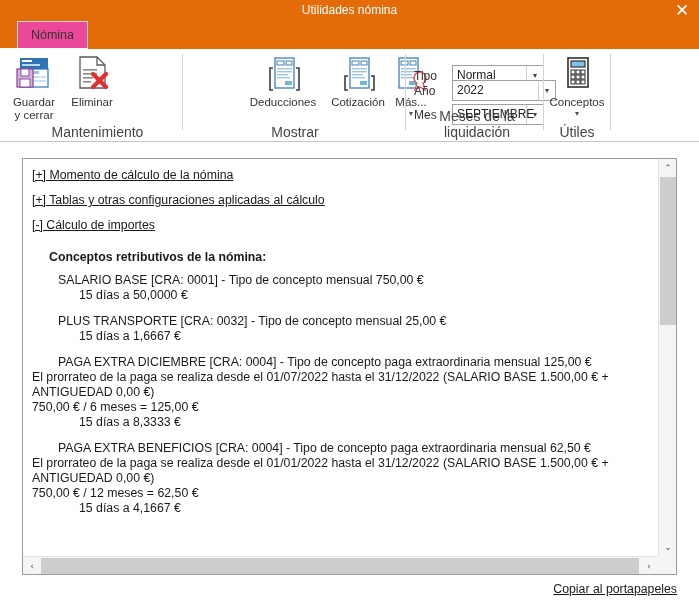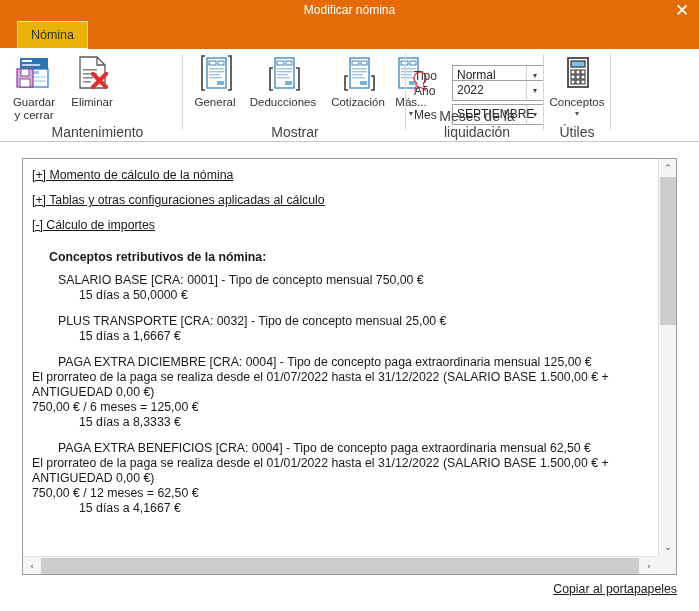--- a/index.html
+++ b/index.html
@@ -28,21 +28,21 @@
     cursor: pointer;
   }
 
   
   .tabstrip {
     position: absolute; left: 0; top: 21px; width: 699px; height: 27px;
     background: #e36c09;
   }
   .tab {
     position: absolute; left: 17px; top: 0px; width: 71px; height: 27px;
-    background: #eab308;
+    background: #ec4899;
     border: 1px solid #d9d9d9; border-bottom: none;
     color: #333333; font-size: 12.5px;
     line-height: 26px; text-align: center;
     cursor: pointer;
   }
 
   
   .ribbon {
     position: absolute; left: 0; top: 48px; width: 699px; height: 94px;
     background: #ffffff;
@@ -168,21 +168,21 @@
     text-decoration: underline; cursor: pointer;
   }
 
   
   .ic { position: absolute; left: 50%; transform: translateX(-50%); top: 0; }
 </style>
 </head>
 <body>
 
 <div class="titlebar">
-  <div class="titlebar-text">Modificar nómina</div>
+  <div class="titlebar-text">Utilidades nómina</div>
   <div class="close-btn">✕</div>
 </div>
 
 <div class="tabstrip">
   <div class="tab">Nómina</div>
 </div>
 <div class="ribbon-top-line"></div>
 
 <div class="ribbon">
 
@@ -227,39 +227,20 @@
     </div>
 
     <span style="position:absolute; left:182px; top:96px; font-size:9px; color:#555;"></span>
 
     <div class="group-label">Mantenimiento</div>
   </div>
   <div class="group-sep" style="left:182px;"></div>
 
   <div class="group" style="left:185px; width:220px;">
 
-    <div class="cmd" style="left:2px; width:56px;">
-      <span class="glyph">
-        <svg class="ic" width="42" height="42" viewBox="0 0 42 42">
-          <rect x="13" y="6" width="19" height="30" fill="#ffffff" stroke="#2e75b6" stroke-width="1.2"></rect>
-          <rect x="15" y="9" width="7" height="4" fill="#ffffff" stroke="#2e75b6" stroke-width="0.9"></rect>
-          <rect x="24" y="9" width="6" height="4" fill="#ffffff" stroke="#2e75b6" stroke-width="0.9"></rect>
-          <g fill="#9dc3e6">
-              <rect x="15" y="16" width="15" height="1.4"></rect>
-              <rect x="15" y="19" width="15" height="1.4"></rect>
-              <rect x="15" y="22" width="11" height="1.4"></rect>
-              <rect x="15" y="25" width="13" height="1.4"></rect>
-            </g>
-          <rect x="23" y="29" width="7" height="4" fill="#6fb7d9"></rect>
-          <path d="M11 4 h-3 v34 h3" fill="none" stroke="#3d3d3d" stroke-width="1.6"></path>
-          <path d="M34 4 h3 v34 h-3" fill="none" stroke="#3d3d3d" stroke-width="1.6"></path>
-        </svg>
-      </span>
-      <span class="lbl">General</span>
-    </div>
 
     <div class="cmd" style="left:58px; width:80px;">
       <span class="glyph">
         <svg class="ic" width="42" height="42" viewBox="0 0 42 42">
           <rect x="13" y="6" width="19" height="30" fill="#ffffff" stroke="#2e75b6" stroke-width="1.2"></rect>
           <rect x="15" y="9" width="7" height="4" fill="#ffffff" stroke="#2e75b6" stroke-width="0.9"></rect>
           <rect x="24" y="9" width="6" height="4" fill="#ffffff" stroke="#2e75b6" stroke-width="0.9"></rect>
           <g fill="#9dc3e6">
               <rect x="15" y="16" width="15" height="1.4"></rect>
               <rect x="15" y="19" width="15" height="1.4"></rect>
@@ -324,21 +305,21 @@
     <div class="field-row" style="left:5px; top:17px; width:130px;">
       <span class="field-lbl">Tipo</span>
       <div class="combo" style="left:38px; top:0; width:92px;">
         <span class="combo-val">Normal</span>
         <span class="combo-arrow">▾</span>
       </div>
     </div>
 
     <div class="field-row" style="left:5px; top:32px; width:130px;">
       <span class="field-lbl">Año</span>
-      <div class="combo" style="left:38px; top:0; width:92px;">
+      <div class="combo" style="left:38px; top:0; width:104px;">
         <span class="combo-val">2022</span>
         <span class="combo-arrow">▾</span>
       </div>
     </div>
 
     <div class="field-row" style="left:5px; top:56px; width:130px;">
       <span class="field-lbl">Mes</span>
       <div class="combo" style="left:38px; top:0; width:92px;">
         <span class="combo-val">SEPTIEMBRE</span>
         <span class="combo-arrow">▾</span>

